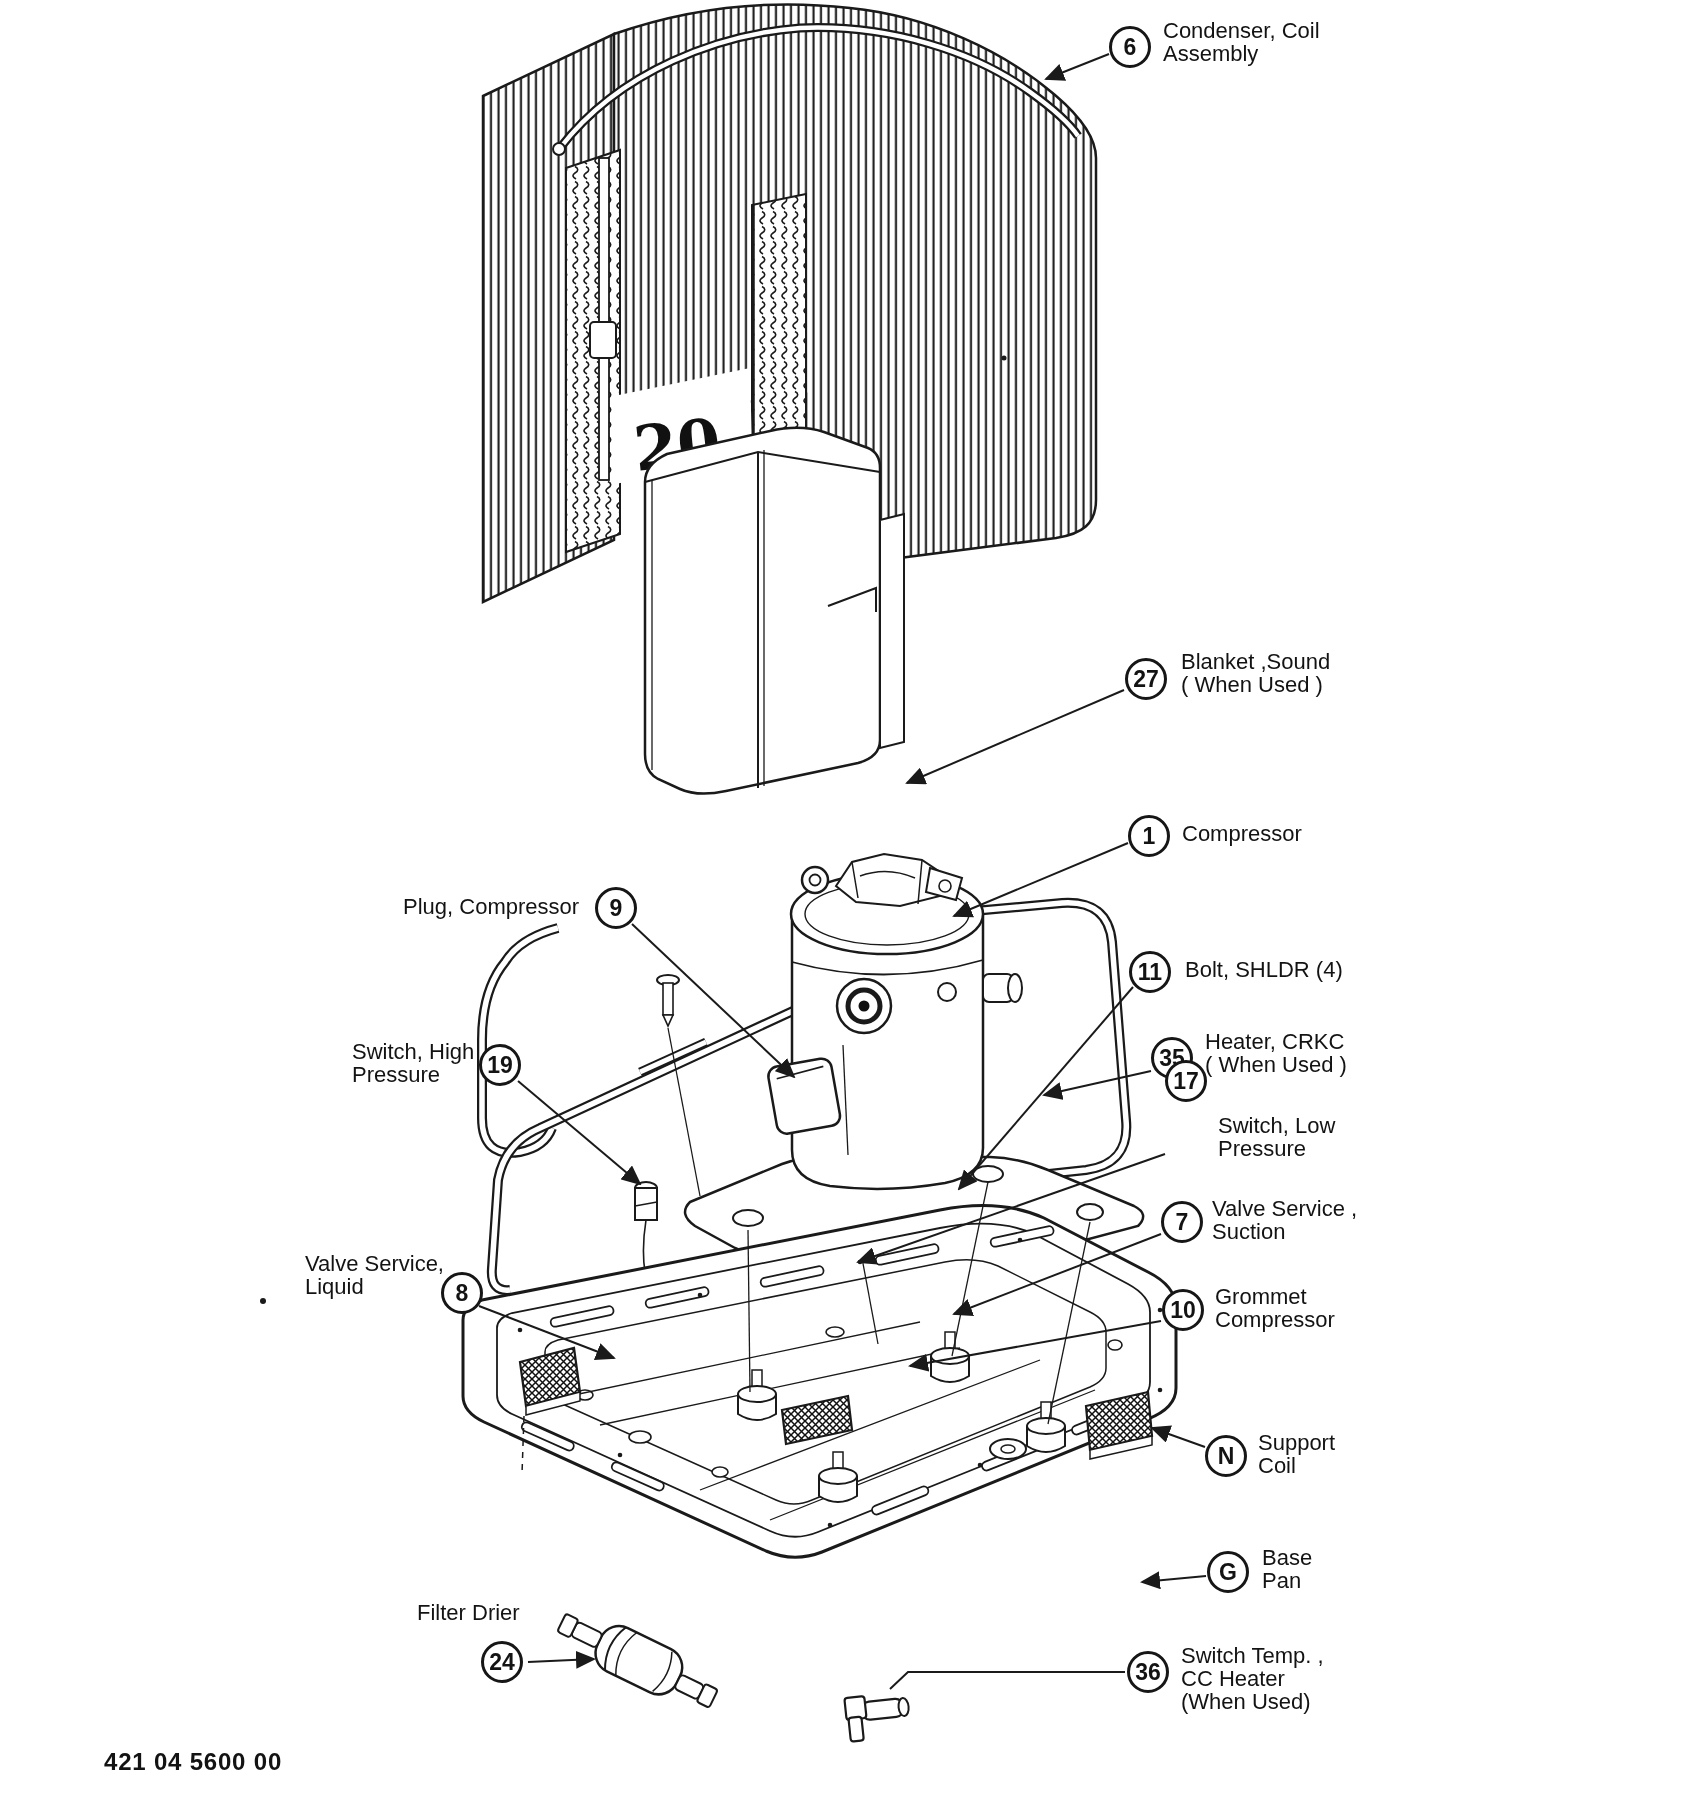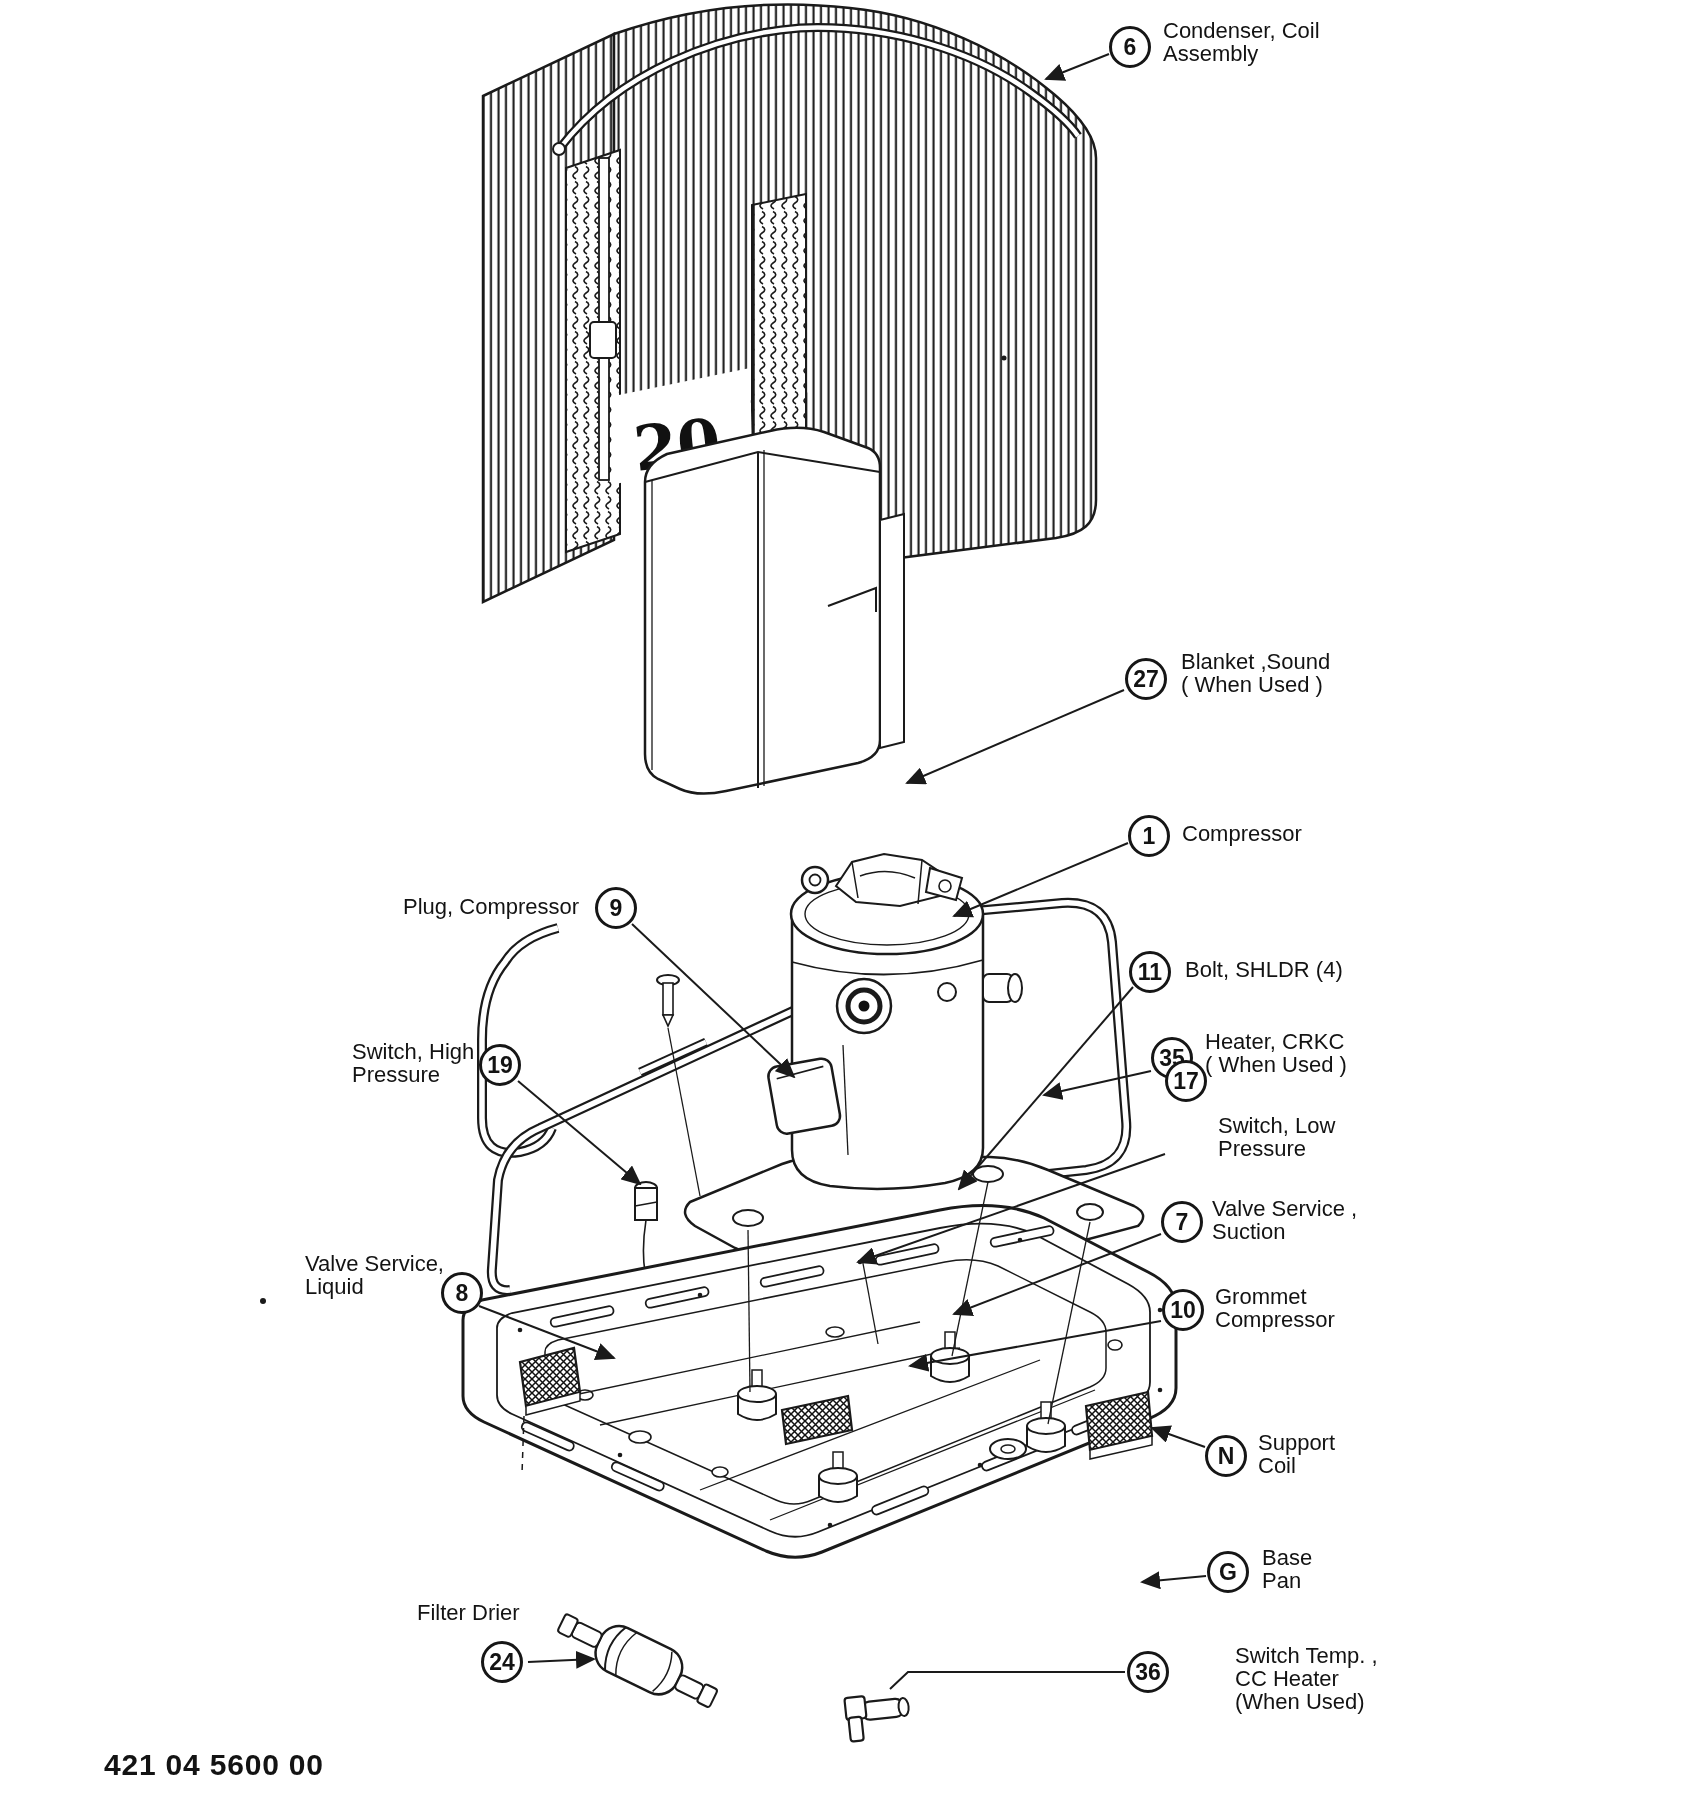--- a/index.html
+++ b/index.html
@@ -1,21 +1,21 @@
 <!DOCTYPE html>
 <html><head>
 <meta charset="utf-8">
 <style>
   html,body{margin:0;padding:0;background:#e8e8e8;}
   .page{position:relative;width:1696px;height:1815px;background:#ffffff;overflow:hidden;
         font-family:"Liberation Sans",sans-serif;color:#131313;}
   .art{position:absolute;left:0;top:0;width:1696px;height:1815px;}
   .note{position:absolute;left:128px;top:24px;width:430px;font-size:21px;line-height:27px;
         font-weight:500;white-space:pre-line;letter-spacing:.2px;}
-  .docnum{position:absolute;left:104px;top:1748px;font-size:30px;font-weight:700;letter-spacing:.8px;}
+  .docnum{position:absolute;left:104px;top:1748px;font-size:24px;font-weight:700;letter-spacing:.8px;}
   .co{position:absolute;width:36px;height:36px;border:3px solid #161616;border-radius:50%;
       background:#fff;display:flex;align-items:center;justify-content:center;
       font-size:23px;font-weight:600;z-index:5;}
   .lbl{position:absolute;font-size:22px;line-height:23px;font-weight:500;white-space:pre-line;z-index:4;}
   svg{display:block;}
   .leader{stroke:#1a1a1a;stroke-width:2;fill:none;marker-end:url(#arr);}
   .leader-plain{stroke:#1a1a1a;stroke-width:2;fill:none;}
   .ln{stroke:#1a1a1a;fill:none;}
 </style>
 </head>
@@ -363,17 +363,17 @@
 Suction</div>
   <div class="lbl" style="left:305px;top:1252px;">Valve Service,
 Liquid</div>
   <div class="lbl" style="left:1215px;top:1285px;">Grommet
 Compressor</div>
   <div class="lbl" style="left:1258px;top:1431px;">Support
 Coil</div>
   <div class="lbl" style="left:1262px;top:1546px;">Base
 Pan</div>
   <div class="lbl" style="left:417px;top:1601px;">Filter Drier</div>
-  <div class="lbl" style="left:1235px;top:1644px;">Switch Temp. ,
+  <div class="lbl" style="left:1181px;top:1644px;">Switch Temp. ,
 CC Heater
 (When Used)</div>
 
 </div>
 
 </body></html>

